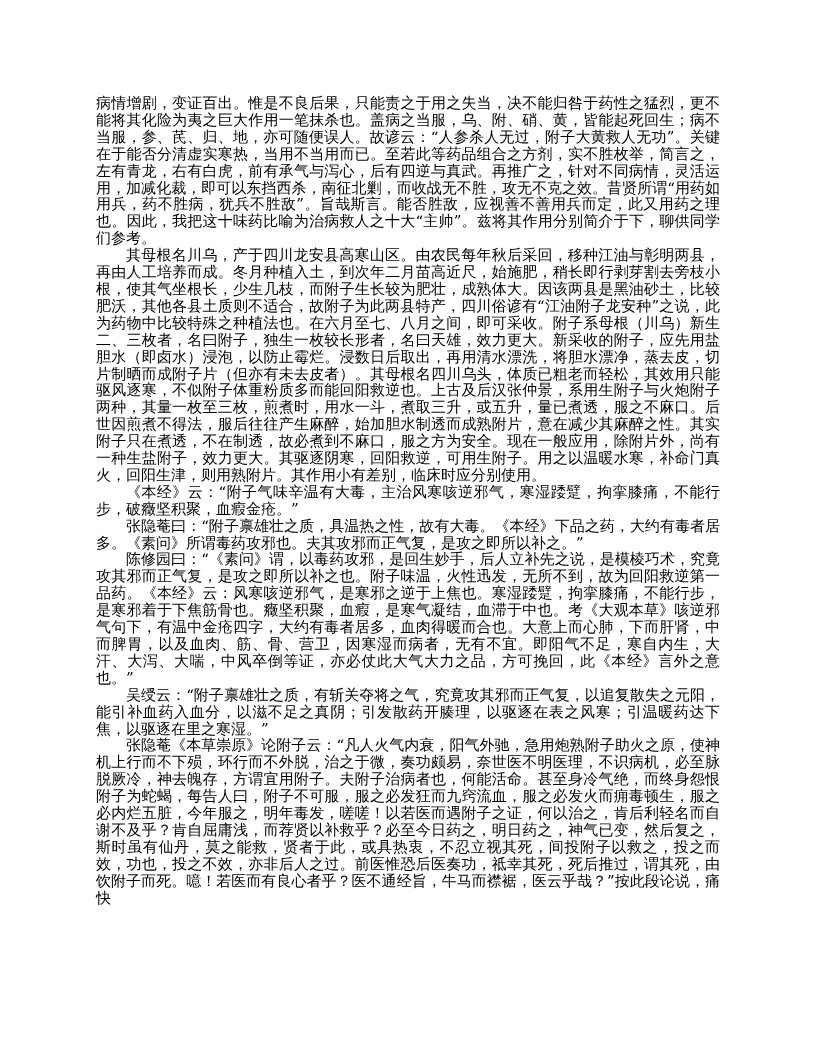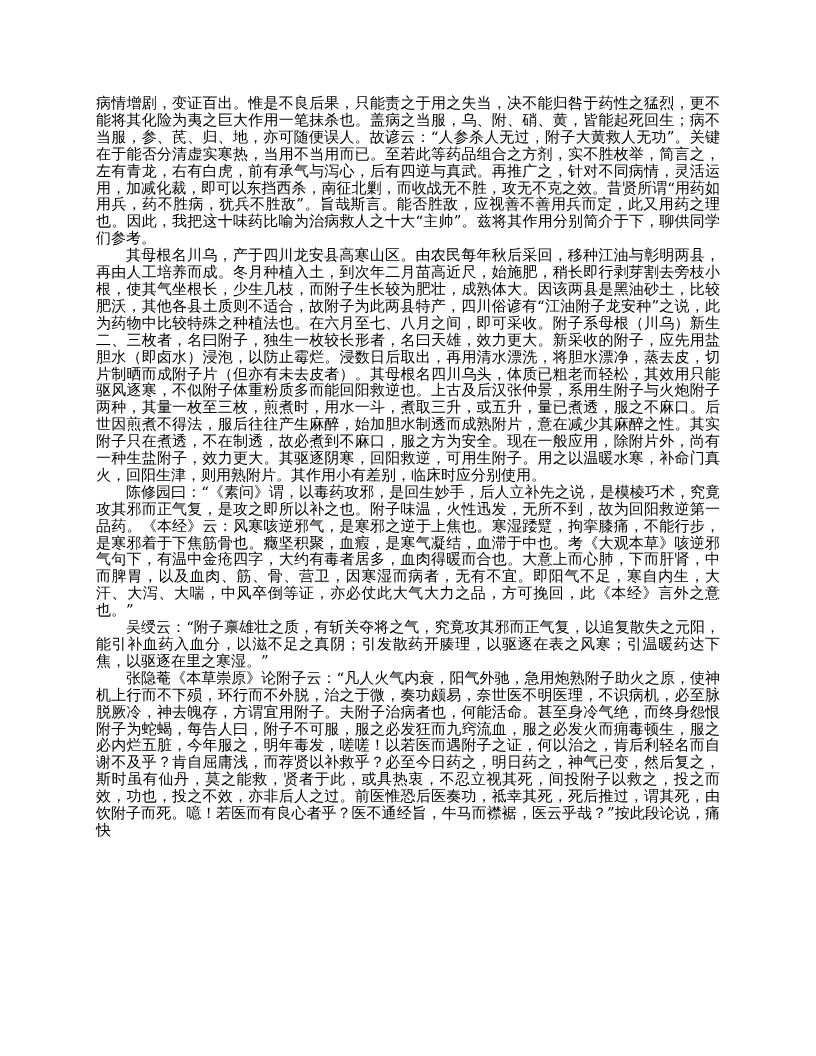--- a/index.html
+++ b/index.html
@@ -41,17 +41,19 @@
     font-weight: normal;
   }
 </style>
 </head>
 <body>
 
 <div class="page">
   <div class="doc">
     <p class="flush">病情增剧，变证百出。惟是不良后果，只能责之于用之失当，决不能归咎于药性之猛烈，更不能将其化险为夷之巨大作用一笔抹杀也。盖病之当服，乌、附、硝、黄，皆能起死回生；病不当服，参、芪、归、地，亦可随便误人。故谚云：“人参杀人无过，附子大黄救人无功”。关键在于能否分清虚实寒热，当用不当用而已。至若此等药品组合之方剂，实不胜枚举，简言之，左有青龙，右有白虎，前有承气与泻心，后有四逆与真武。再推广之，针对不同病情，灵活运用，加减化裁，即可以东挡西杀，南征北剿，而收战无不胜，攻无不克之效。昔贤所谓“用药如用兵，药不胜病，犹兵不胜敌”。旨哉斯言。能否胜敌，应视善不善用兵而定，此又用药之理也。因此，我把这十味药比喻为治病救人之十大“主帅”。兹将其作用分别简介于下，聊供同学们参考。</p>
     <p>其母根名川乌，产于四川龙安县高寒山区。由农民每年秋后采回，移种江油与彰明两县，再由人工培养而成。冬月种植入土，到次年二月苗高近尺，始施肥，稍长即行剥芽割去旁枝小根，使其气坐根长，少生几枝，而附子生长较为肥壮，成熟体大。因该两县是黑油砂土，比较肥沃，其他各县土质则不适合，故附子为此两县特产，四川俗谚有“江油附子龙安种”之说，此为药物中比较特殊之种植法也。在六月至七、八月之间，即可采收。附子系母根（川乌）新生二、三枚者，名曰附子，独生一枚较长形者，名曰天雄，效力更大。新采收的附子，应先用盐胆水（即卤水）浸泡，以防止霉烂。浸数日后取出，再用清水漂洗，将胆水漂净，蒸去皮，切片制晒而成附子片（但亦有未去皮者）。其母根名四川乌头，体质已粗老而轻松，其效用只能驱风逐寒，不似附子体重粉质多而能回阳救逆也。上古及后汉张仲景，系用生附子与火炮附子两种，其量一枚至三枚，煎煮时，用水一斗，煮取三升，或五升，量已煮透，服之不麻口。后世因煎煮不得法，服后往往产生麻醉，始加胆水制透而成熟附片，意在减少其麻醉之性。其实附子只在煮透，不在制透，故必煮到不麻口，服之方为安全。现在一般应用，除附片外，尚有一种生盐附子，效力更大。其驱逐阴寒，回阳救逆，可用生附子。用之以温暖水寒，补命门真火，回阳生津，则用熟附片。其作用小有差别，临床时应分别使用。</p>
+    <p>《本经》云：“附子气味辛温有大毒，主治风寒咳逆邪气，寒湿踒躄，拘挛膝痛，不能行步，破癥坚积聚，血瘕金疮。”</p>
+    <p>张隐菴曰：“附子禀雄壮之质，具温热之性，故有大毒。《本经》下品之药，大约有毒者居多。《素问》所谓毒药攻邪也。夫其攻邪而正气复，是攻之即所以补之。”</p>
     <p>陈修园曰：“《素问》谓，以毒药攻邪，是回生妙手，后人立补先之说，是模棱巧术，究竟攻其邪而正气复，是攻之即所以补之也。附子味温，火性迅发，无所不到，故为回阳救逆第一品药。《本经》云：风寒咳逆邪气，是寒邪之逆于上焦也。寒湿踒躄，拘挛膝痛，不能行步，是寒邪着于下焦筋骨也。癥坚积聚，血瘕，是寒气凝结，血滞于中也。考《大观本草》咳逆邪气句下，有温中金疮四字，大约有毒者居多，血肉得暖而合也。大意上而心肺，下而肝肾，中而脾胃，以及血肉、筋、骨、营卫，因寒湿而病者，无有不宜。即阳气不足，寒自内生，大汗、大泻、大喘，中风卒倒等证，亦必仗此大气大力之品，方可挽回，此《本经》言外之意也。”</p>
     <p>吴绶云：“附子禀雄壮之质，有斩关夺将之气，究竟攻其邪而正气复，以追复散失之元阳，能引补血药入血分，以滋不足之真阴；引发散药开腠理，以驱逐在表之风寒；引温暖药达下焦，以驱逐在里之寒湿。”</p>
     <p>张隐菴《本草崇原》论附子云：“凡人火气内衰，阳气外驰，急用炮熟附子助火之原，使神机上行而不下殒，环行而不外脱，治之于微，奏功颇易，奈世医不明医理，不识病机，必至脉脱厥冷，神去魄存，方谓宜用附子。夫附子治病者也，何能活命。甚至身冷气绝，而终身怨恨附子为蛇蝎，每告人曰，附子不可服，服之必发狂而九窍流血，服之必发火而痈毒顿生，服之必内烂五脏，今年服之，明年毒发，嗟嗟！以若医而遇附子之证，何以治之，肯后利轻名而自谢不及乎？肯自屈庸浅，而荐贤以补救乎？必至今日药之，明日药之，神气已变，然后复之，斯时虽有仙丹，莫之能救，贤者于此，或具热衷，不忍立视其死，间投附子以救之，投之而效，功也，投之不效，亦非后人之过。前医惟恐后医奏功，祗幸其死，死后推过，谓其死，由饮附子而死。噫！若医而有良心者乎？医不通经旨，牛马而襟裾，医云乎哉？”按此段论说，痛快</p>
   </div>
 </div>
 
 </body></html>

